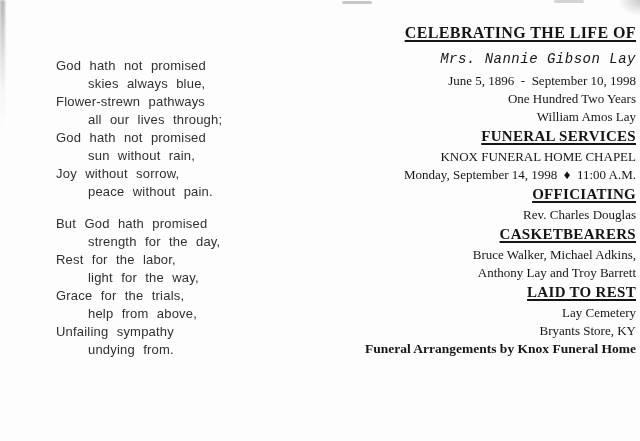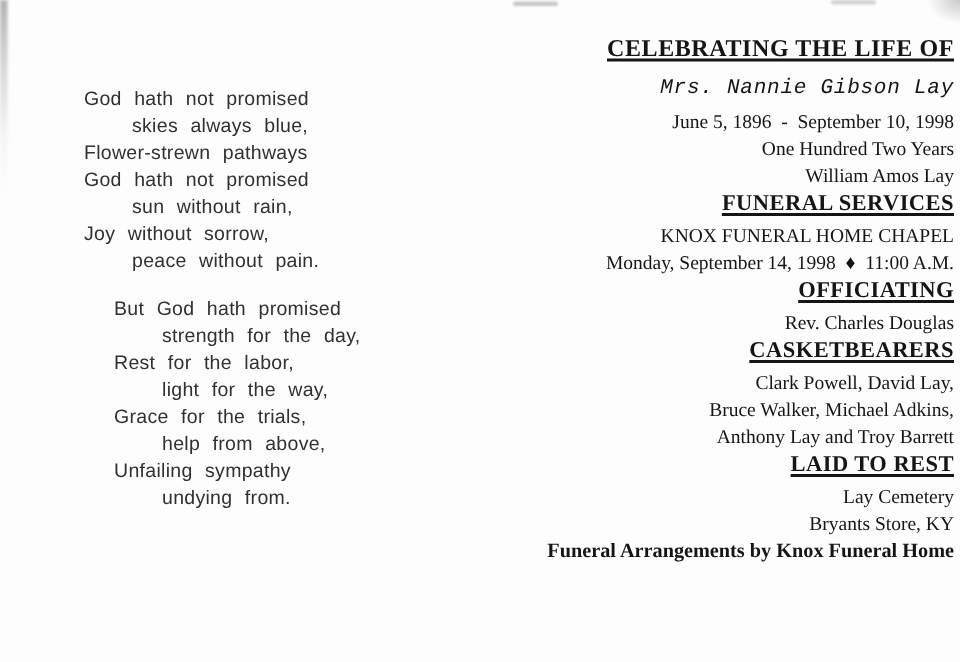--- a/index.html
+++ b/index.html
@@ -46,21 +46,21 @@
   
   .poem {
     position: absolute; left: 56px; top: 57px;
     font-family: "Liberation Sans", sans-serif;
     font-size: 13px; line-height: 18px;
     color: #303030;
     letter-spacing: .2px;
     word-spacing: 4.5px;
     white-space: nowrap;
   }
-  .poem .stanza2 { margin-top: 14px; margin-left: 20px; }
+  .poem .stanza2 { margin-top: 14px; }
   .p-line.indent { padding-left: 32px; }
 
   
   .service {
     position: absolute; left: 330px; top: 24px;
     width: 306px;
     text-align: right;
     color: #151515;
     font-family: "Liberation Serif", serif;
   }
@@ -103,20 +103,21 @@
   <div class="edge-shadow-left"></div>
   <div class="top-dash-1"></div>
   <div class="top-dash-2"></div>
   <div class="corner-smudge"></div>
 
   <div class="poem">
     <div class="stanza1">
       <div class="p-line">God hath not promised</div>
       <div class="p-line indent">skies always blue,</div>
       <div class="p-line">Flower-strewn pathways</div>
+      <div class="p-line indent">all our lives through;</div>
       <div class="p-line">God hath not promised</div>
       <div class="p-line indent">sun without rain,</div>
       <div class="p-line">Joy without sorrow,</div>
       <div class="p-line indent">peace without pain.</div>
     </div>
     <div class="stanza2">
       <div class="p-line">But God hath promised</div>
       <div class="p-line indent">strength for the day,</div>
       <div class="p-line">Rest for the labor,</div>
       <div class="p-line indent">light for the way,</div>
@@ -132,21 +133,20 @@
     <div class="r-name">Mrs. Nannie Gibson Lay</div>
     <div class="r-line">June 5, 1896 - September 10, 1998</div>
     <div class="r-line">One Hundred Two Years</div>
     <div class="r-line">William Amos Lay</div>
     <div class="r-h">FUNERAL SERVICES</div>
     <div class="r-line">KNOX FUNERAL HOME CHAPEL</div>
     <div class="r-line">Monday, September 14, 1998 ♦ 11:00 A.M.</div>
     <div class="r-h">OFFICIATING</div>
     <div class="r-line">Rev. Charles Douglas</div>
     <div class="r-h">CASKETBEARERS</div>
-    <div class="r-line">Clark Powell, David Lay,</div>
     <div class="r-line">Bruce Walker, Michael Adkins,</div>
     <div class="r-line">Anthony Lay and Troy Barrett</div>
     <div class="r-h">LAID TO REST</div>
     <div class="r-line">Lay Cemetery</div>
     <div class="r-line">Bryants Store, KY</div>
     <div class="r-line r-bold">Funeral Arrangements by Knox Funeral Home</div>
   </div>
 
 </div>
 

